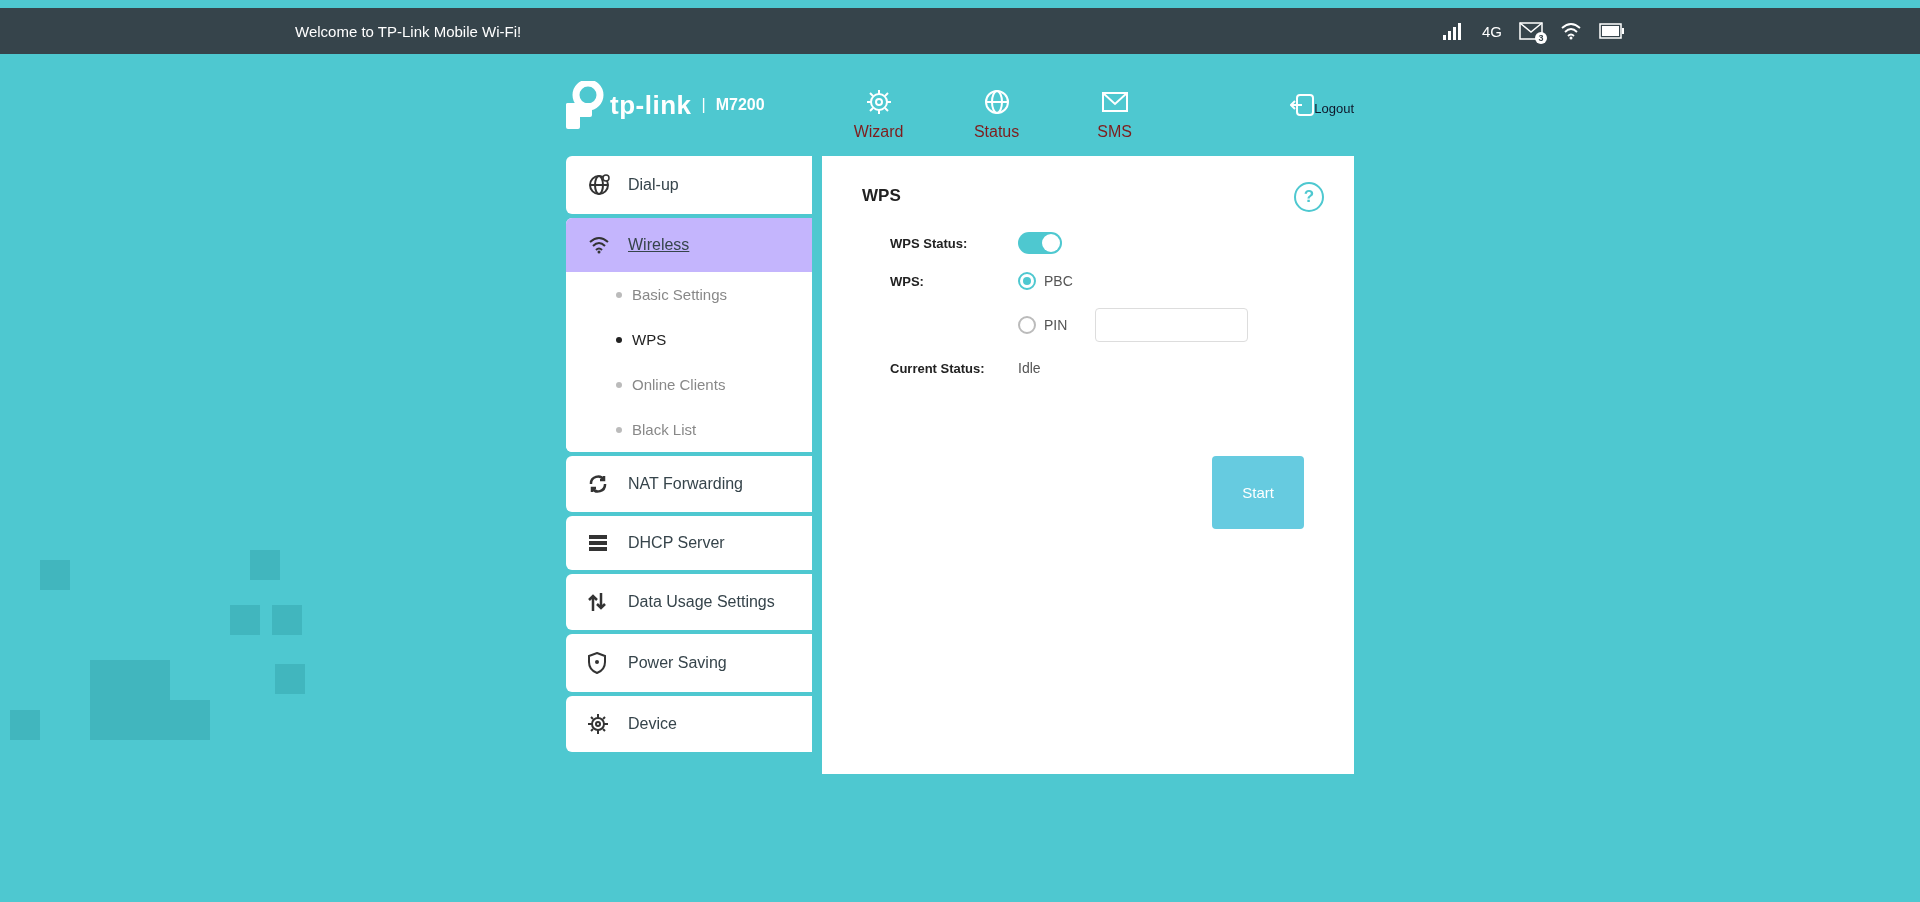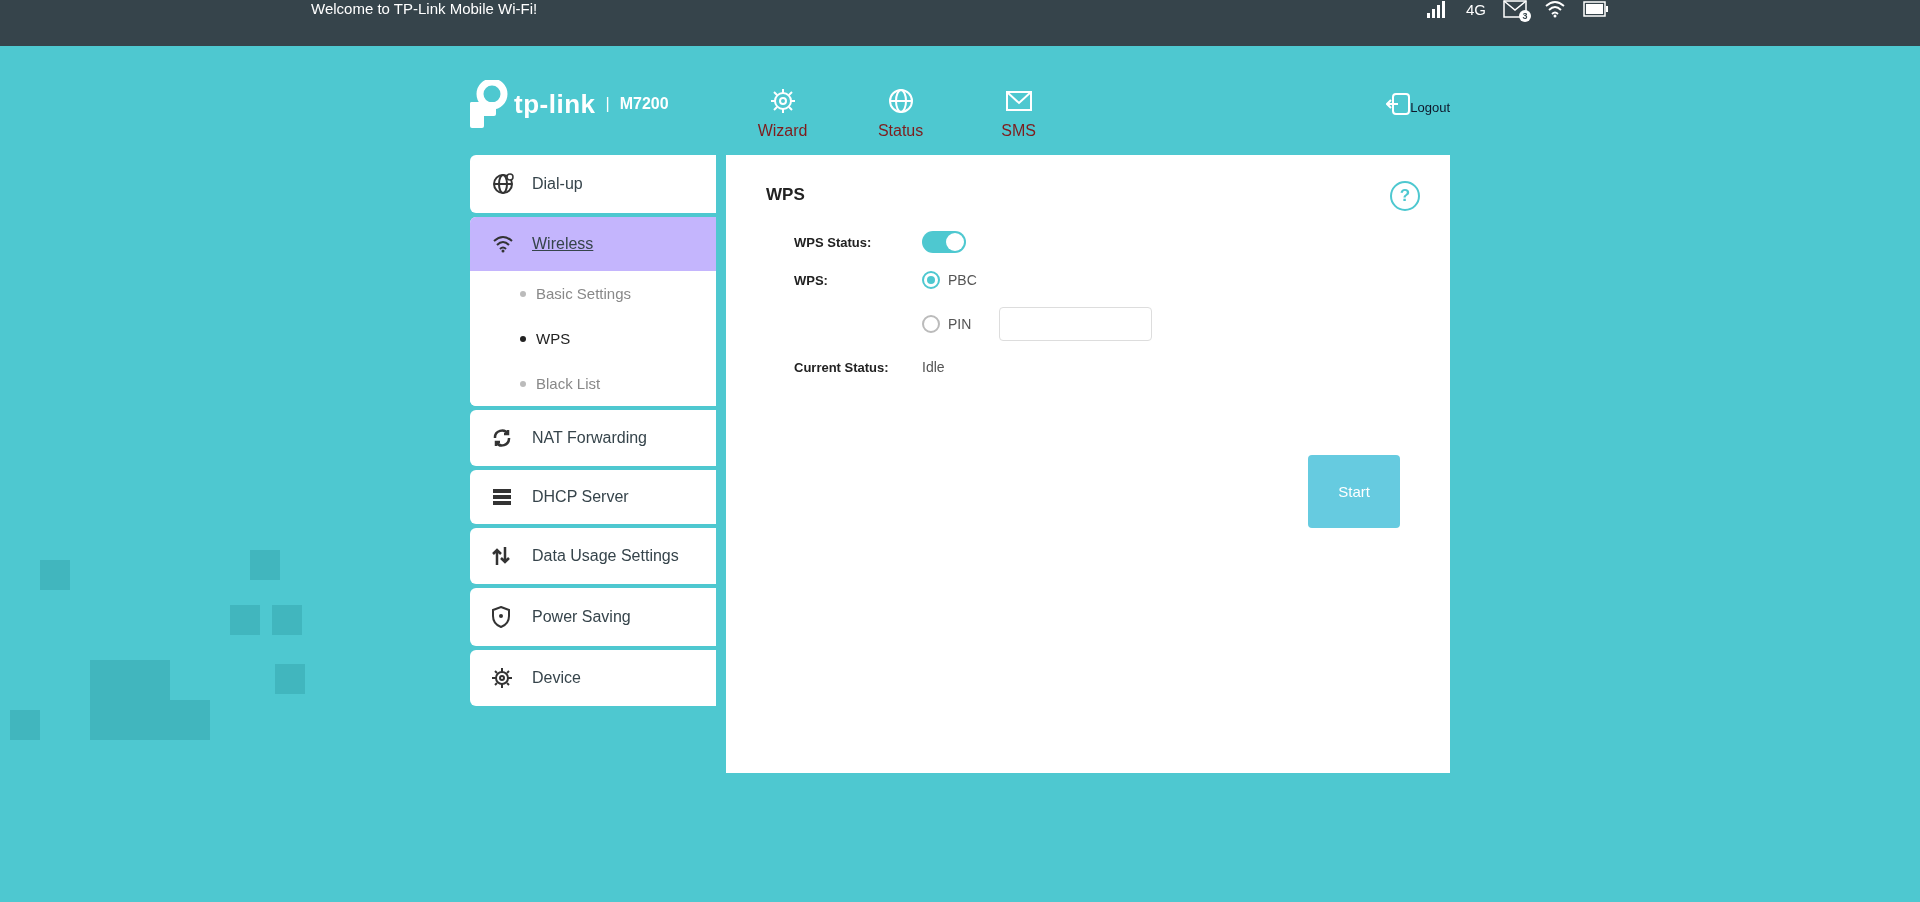--- a/index.html
+++ b/index.html
@@ -1,25 +1,25 @@
 <!DOCTYPE html>
 <html><head>
 <meta charset="utf-8">
 <style>
   html,body{margin:0;padding:0;font-family:Arial,Helvetica,sans-serif;background:#4ec8d0;}
   .page{width:1920px;height:902px;position:relative;overflow:hidden;background:#4ec8d0;}
   
-  .topbar{height:46px;background:#36444b;color:#fff;display:flex;align-items:flex-start;padding:0 16px;}
+  .topbar{height:46px;background:#36444b;color:#fff;display:flex;align-items:center;padding:0 0;margin-top:8px;}
   .topbar .welcome{margin-left:295px;font-size:15px;}
   .topbar .status-icons{margin-left:auto;margin-right:295px;display:flex;align-items:center;gap:17px;}
   .topbar .status-icons .net{font-size:15px;}
   
   .deco{position:absolute;background:#41b6be;}
   
-  .container{width:980px;margin:7px auto;position:relative;}
+  .container{width:788px;margin:0 auto;position:relative;}
   
   .header{height:102px;display:flex;align-items:center;}
   .logo-area{display:flex;align-items:center;color:#fff;}
   .logo-area .brand{font-size:26px;font-weight:600;letter-spacing:0.5px;}
   .logo-area .divider{margin:0 10px;color:#fff;font-size:16px;}
   .logo-area .model{font-size:16px;font-weight:600;}
   .tabs{display:flex;margin-left:55px;gap:0;}
   .tab{width:118px;height:102px;display:flex;flex-direction:column;align-items:center;justify-content:center;color:#7f1d1d;cursor:pointer;border-top-left-radius:6px;border-top-right-radius:6px;}
   .tab .ico{height:30px;display:flex;align-items:center;justify-content:center;margin-top:18px;}
   .tab .lbl{font-size:16px;margin-top:6px;}
@@ -205,20 +205,24 @@
           <div class="side-item sub">
             <span class="dot"></span>
             <span>Basic Settings</span>
           </div>
           <div class="side-item sub current">
             <span class="dot"></span>
             <span>WPS</span>
           </div>
           <div class="side-item sub">
             <span class="dot"></span>
+            <span>Online Clients</span>
+          </div>
+          <div class="side-item sub">
+            <span class="dot"></span>
             <span>Black List</span>
           </div>
         </div>
 
         <div class="side-item">
           <span class="mi">
             <svg width="20" height="20" viewBox="0 0 20 20">
                 <path d="M3 10 A7 7 0 0 1 16 6" fill="none" stroke="#333" stroke-width="2.5"></path>
                 <path d="M17 10 A7 7 0 0 1 4 14" fill="none" stroke="#333" stroke-width="2.5"></path>
                 <path d="M16 2 L16 6 L12 6" fill="none" stroke="#333" stroke-width="2.5"></path>

